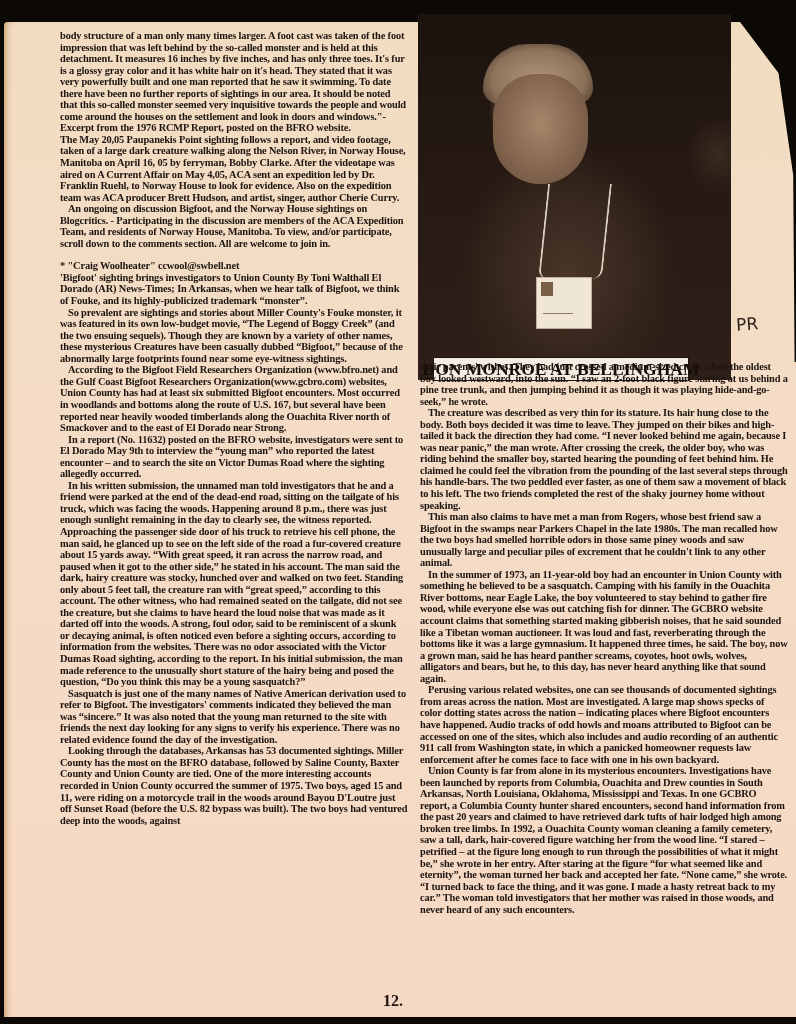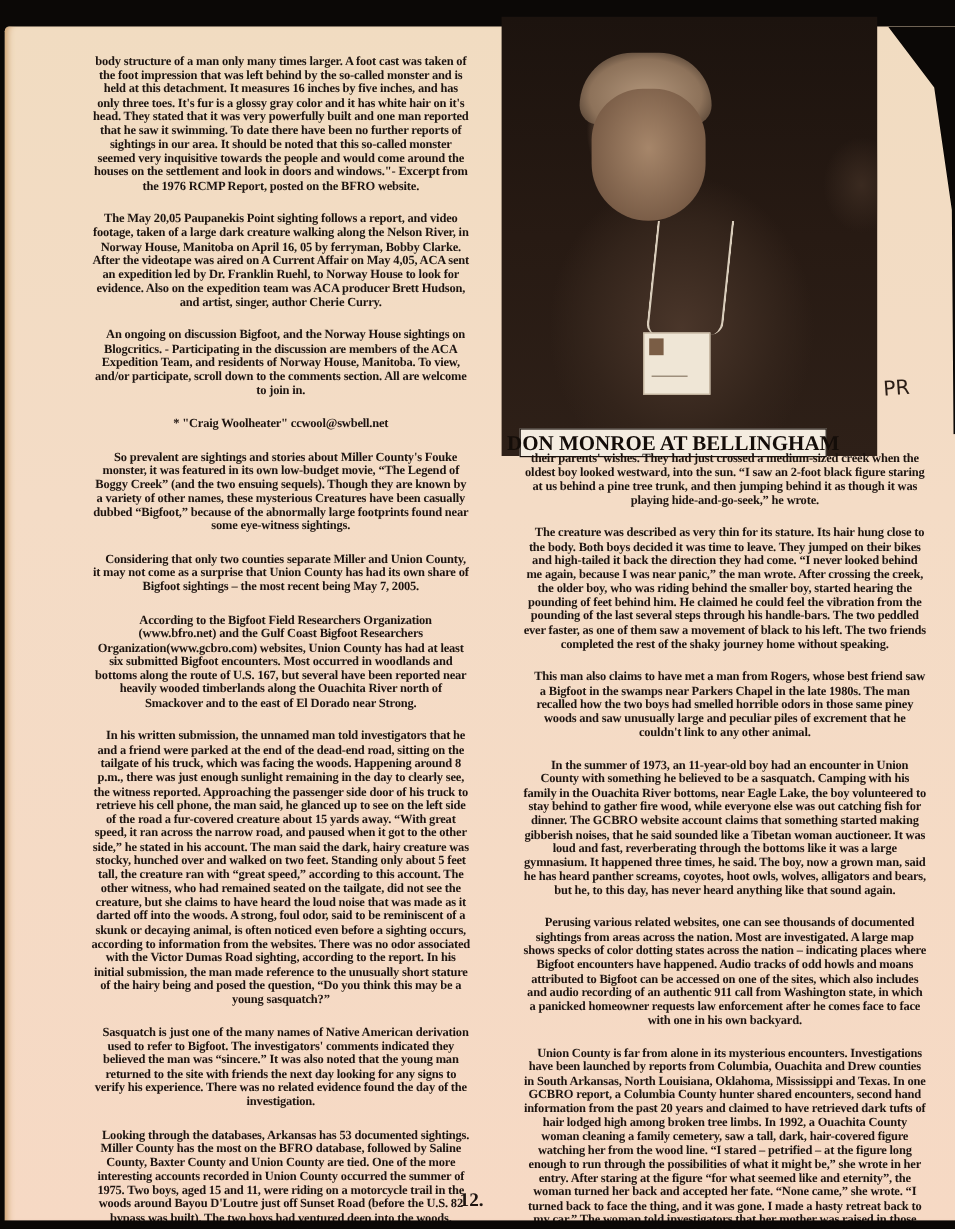--- a/index.html
+++ b/index.html
@@ -23,21 +23,21 @@
     .col {
       position: absolute;
       font-weight: bold;
       color: #1d1410;
       font-size: 10.4px;
       line-height: 11.55px;
       letter-spacing: -0.15px;
     }
     .col-left { left: 60px; top: 30px; width: 348px; }
     .col-right { left: 420px; top: 361px; width: 368px; }
-    .col p { margin: 16px; text-indent: 0; text-align: center; }
+    .col p { margin: 0; text-indent: 0; }
     .col p.ind { text-indent: 8px; }
     .col p.gap { margin-top: 11px; }
     .photo {
       position: absolute; left: 418px; top: 14px; width: 313px; height: 366px;
       background:
         radial-gradient(ellipse 55px 70px at 115px 95px, #9a7a5e 0%, #6d5240 55%, transparent 80%),
         radial-gradient(ellipse 130px 150px at 150px 260px, #4a362a 0%, #33241b 60%, transparent 85%),
         radial-gradient(ellipse 40px 50px at 300px 140px, #3a2a20 0%, transparent 80%),
         linear-gradient(180deg, #1c130e 0%, #271a13 50%, #2e2018 100%);
       overflow: hidden;
@@ -96,23 +96,24 @@
 
 <div class="page">
   <div class="page-corner"></div>
 </div>
 
 <div class="col col-left">
   <p>body structure of a man only many times larger. A foot cast was taken of the foot impression that was left behind by the so-called monster and is held at this detachment. It measures 16 inches by five inches, and has only three toes. It's fur is a glossy gray color and it has white hair on it's head. They stated that it was very powerfully built and one man reported that he saw it swimming. To date there have been no further reports of sightings in our area. It should be noted that this so-called monster seemed very inquisitive towards the people and would come around the houses on the settlement and look in doors and windows."- Excerpt from the 1976 RCMP Report, posted on the BFRO website.</p>
   <p>The May 20,05 Paupanekis Point sighting follows a report, and video footage, taken of a large dark creature walking along the Nelson River, in Norway House, Manitoba on April 16, 05 by ferryman, Bobby Clarke. After the videotape was aired on A Current Affair on May 4,05, ACA sent an expedition led by Dr. Franklin Ruehl, to Norway House to look for evidence. Also on the expedition team was ACA producer Brett Hudson, and artist, singer, author Cherie Curry.</p>
   <p class="ind">An ongoing on discussion Bigfoot, and the Norway House sightings on Blogcritics. - Participating in the discussion are members of the ACA Expedition Team, and residents of Norway House, Manitoba. To view, and/or participate, scroll down to the comments section. All are welcome to join in.</p>
   <p class="gap">*   "Craig Woolheater"  ccwool@swbell.net</p>
+  <p>'Bigfoot' sighting brings investigators to Union County By Toni Walthall El Dorado (AR) News-Times; In Arkansas, when we hear talk of Bigfoot, we think of Fouke, and its highly-publicized trademark “monster”.</p>
   <p class="ind">So prevalent are sightings and stories about Miller County's Fouke monster, it was featured in its own low-budget movie, “The Legend of Boggy Creek” (and the two ensuing sequels). Though they are known by a variety of other names, these mysterious Creatures have been casually dubbed “Bigfoot,” because of the abnormally large footprints found near some eye-witness sightings.</p>
-  <p class="ind">Considering that only two counties separate Miller and Union County, it may not come as a surprise that Union County has had its own share of Bigfoot sightings – the most recent being May 7, 2005.</p>
   <p class="ind">According to the Bigfoot Field Researchers Organization (www.bfro.net) and the Gulf Coast Bigfoot Researchers Organization(www.gcbro.com) websites, Union County has had at least six submitted Bigfoot encounters. Most occurred in woodlands and bottoms along the route of U.S. 167, but several have been reported near heavily wooded timberlands along the Ouachita River north of Smackover and to the east of El Dorado near Strong.</p>
+  <p class="ind">In a report (No. 11632) posted on the BFRO website, investigators were sent to El Dorado May 9th to interview the “young man” who reported the latest encounter – and to search the site on Victor Dumas Road where the sighting allegedly occurred.</p>
   <p class="ind">In his written submission, the unnamed man told investigators that he and a friend were parked at the end of the dead-end road, sitting on the tailgate of his truck, which was facing the woods. Happening around 8 p.m., there was just enough sunlight remaining in the day to clearly see, the witness reported. Approaching the passenger side door of  his truck to retrieve his cell phone, the man said, he glanced up to see on the left side of the road a fur-covered creature about 15 yards away. “With great speed, it ran across the narrow road, and paused when it got to the other side,” he stated in his account. The man said the dark, hairy creature was stocky, hunched over and walked on two feet. Standing only about 5 feet tall, the creature ran with “great speed,” according to this  account. The other witness, who had remained seated on the tailgate, did not see the creature, but she claims to have heard the loud noise that was made as it darted off into the woods. A strong, foul odor, said to be reminiscent of a skunk or decaying animal, is often noticed even before a sighting occurs, according to information from the websites. There was no odor associated with the Victor Dumas Road sighting, according to the report. In his initial submission, the man made reference to the unusually short stature of the hairy being and posed the question, “Do you think this may be a young sasquatch?”</p>
   <p class="ind">Sasquatch is just one of the many names of Native American derivation used to refer to Bigfoot. The investigators' comments indicated they believed the man was “sincere.” It was also noted that the young man returned to the site with friends the next day looking for any signs to verify his experience. There was no related evidence found the day of the investigation.</p>
   <p class="ind">Looking through the databases, Arkansas has 53 documented sightings. Miller County has the most on the BFRO database, followed by Saline County, Baxter County and Union County are tied. One of the more interesting accounts recorded in Union County occurred the summer of 1975. Two boys, aged 15 and 11, were riding on a motorcycle trail in the woods around Bayou D'Loutre just off Sunset Road (before the U.S. 82 bypass was built). The two boys had ventured deep into the woods, against</p>
 </div>
 
 <div class="photo">
   <div class="hair"></div>
   <div class="face"></div>
   <div class="lanyard"></div>
   <div class="badge"></div>

